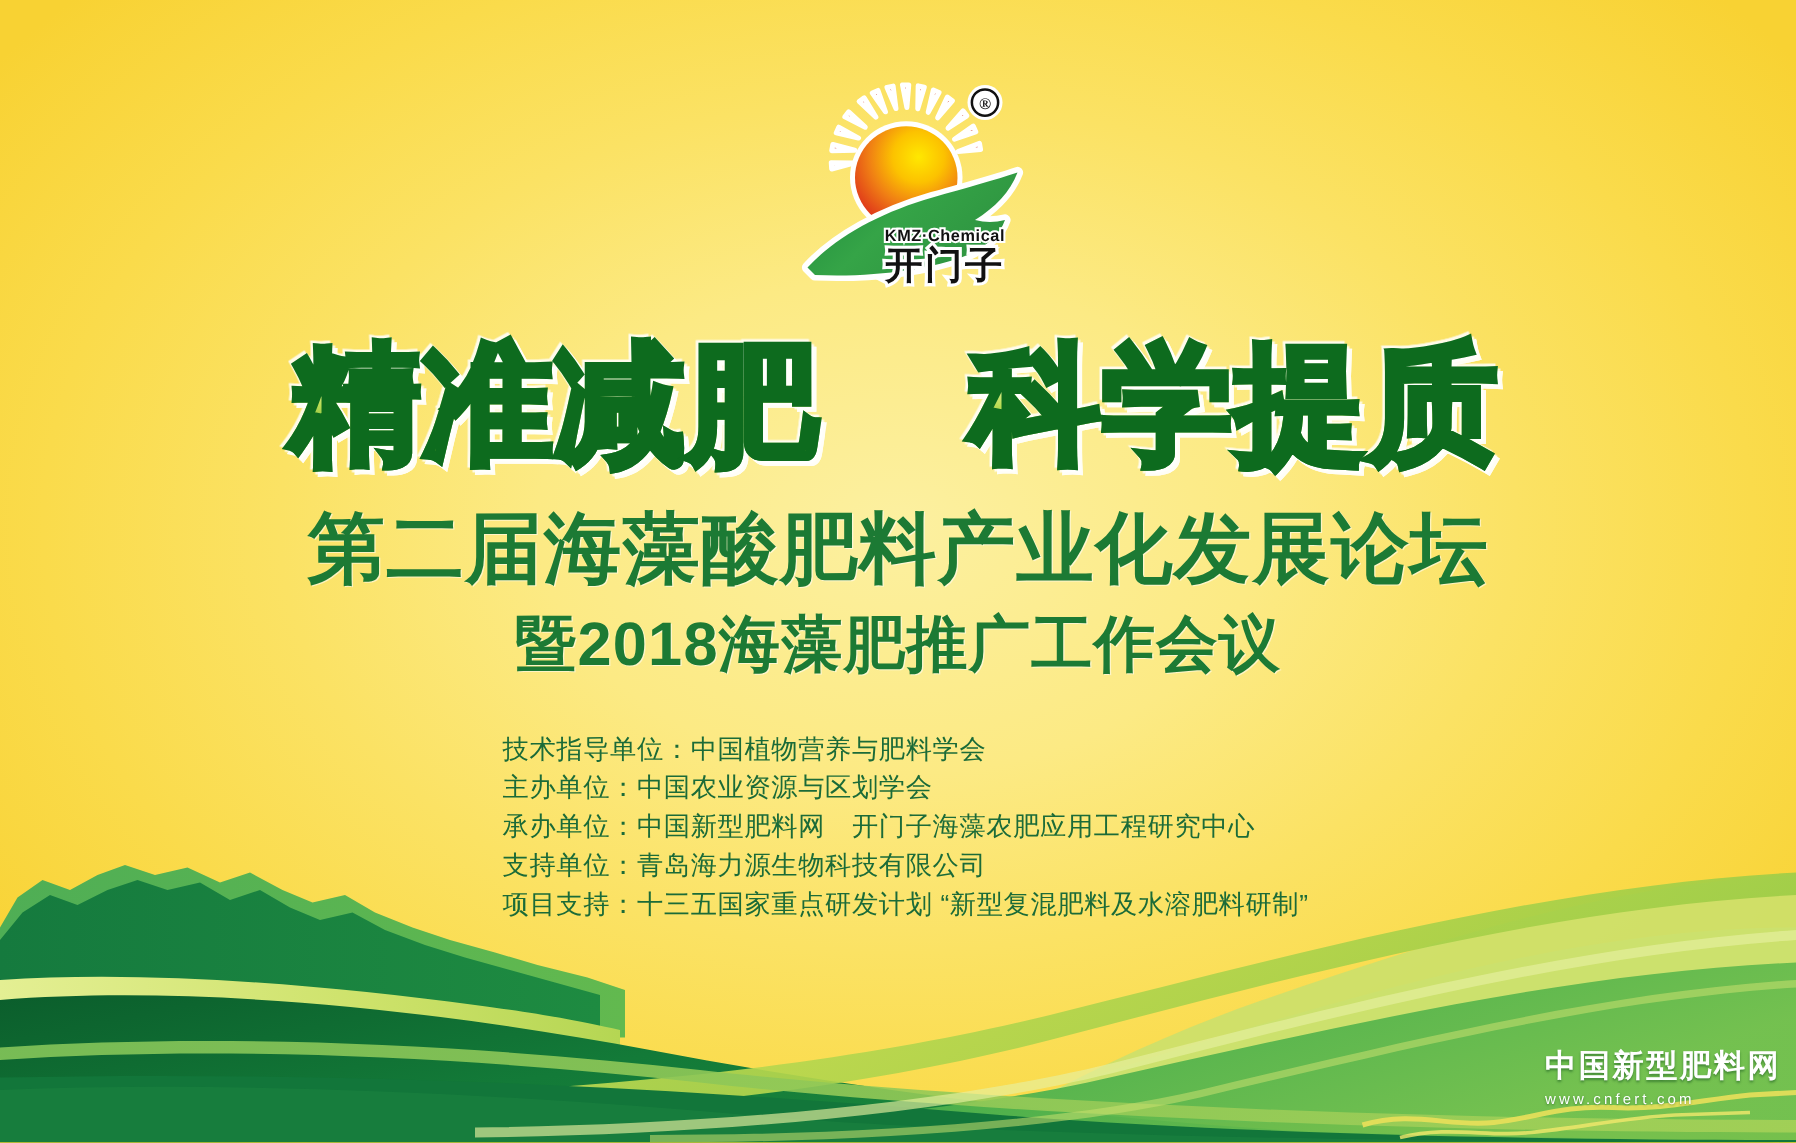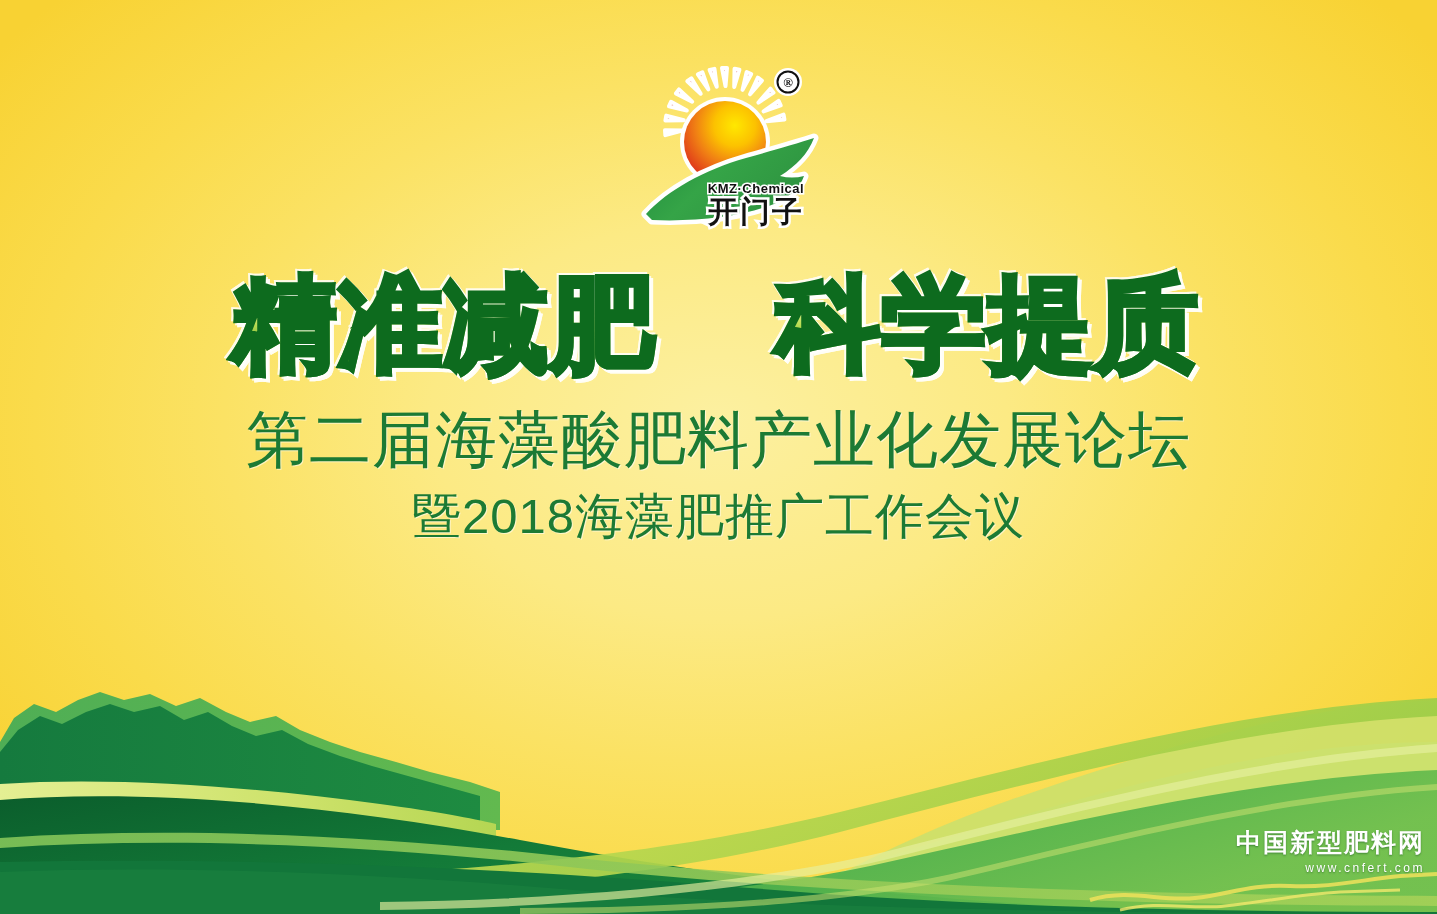--- a/index.html
+++ b/index.html
@@ -41,42 +41,42 @@
     -webkit-text-stroke:5px #0D6B1E;
     paint-order:stroke fill;
     filter:drop-shadow(4px 4px 0 rgba(255,255,255,.92)) drop-shadow(-2px -2px 0 rgba(255,255,255,.85));
   }
   #headline .gap { display:inline-block; width:58px; }
 
   
   .subtitle {
     position:absolute; left:0; width:1437px; text-align:center;
     color:#1C7A34;
-    font-weight:normal;
+    font-weight:bold;
     white-space:nowrap;
     text-shadow:1px 1px 0 rgba(255,255,255,.55);
   }
   #sub1 { top:406px; font-size:62px; line-height:68px; letter-spacing:1px; }
   #sub2 { top:482px; font-size:49px; line-height:68px; letter-spacing:1px; }
 
   
   #credits {
     position:absolute; left:402px; top:584px; width:760px;
     color:#1B6B38;
     font-size:21px;
     line-height:31px;
     letter-spacing:.5px;
     white-space:nowrap;
   }
   #credits .line { display:block; }
 
   
   #watermark {
-    position:absolute; right:12px; bottom:35px;
-    text-align:right; color:#FFFFFF;
+    position:absolute; right:12px; bottom:24px;
+    color:#FFFFFF;
     text-shadow:0 1px 2px rgba(0,60,20,.45);
   }
   #watermark .wm-cn {
     font-size:25px; font-weight:bold; letter-spacing:2px; line-height:30px;
     display:block;
   }
   #watermark .wm-url {
     font-size:12px; letter-spacing:2.5px; line-height:22px; display:block;
   }
 </style>
@@ -218,19 +218,26 @@
 
   <div id="headline">
     <span class="hl">精准减肥</span>
     <span class="gap"></span>
     <span class="hl">科学提质</span>
   </div>
 
   <div class="subtitle" id="sub1">第二届海藻酸肥料产业化发展论坛</div>
   <div class="subtitle" id="sub2">暨2018海藻肥推广工作会议</div>
 
+  <div id="credits">
+    <span class="line">技术指导单位：中国植物营养与肥料学会</span>
+    <span class="line">主办单位：中国农业资源与区划学会</span>
+    <span class="line">承办单位：中国新型肥料网　开门子海藻农肥应用工程研究中心</span>
+    <span class="line">支持单位：青岛海力源生物科技有限公司</span>
+    <span class="line">项目支持：十三五国家重点研发计划 “新型复混肥料及水溶肥料研制”</span>
+  </div>
 
   <div id="watermark">
     <span class="wm-cn">中国新型肥料网</span>
     <span class="wm-url">www.cnfert.com</span>
   </div>
 
 </div>
 
 </body></html>

